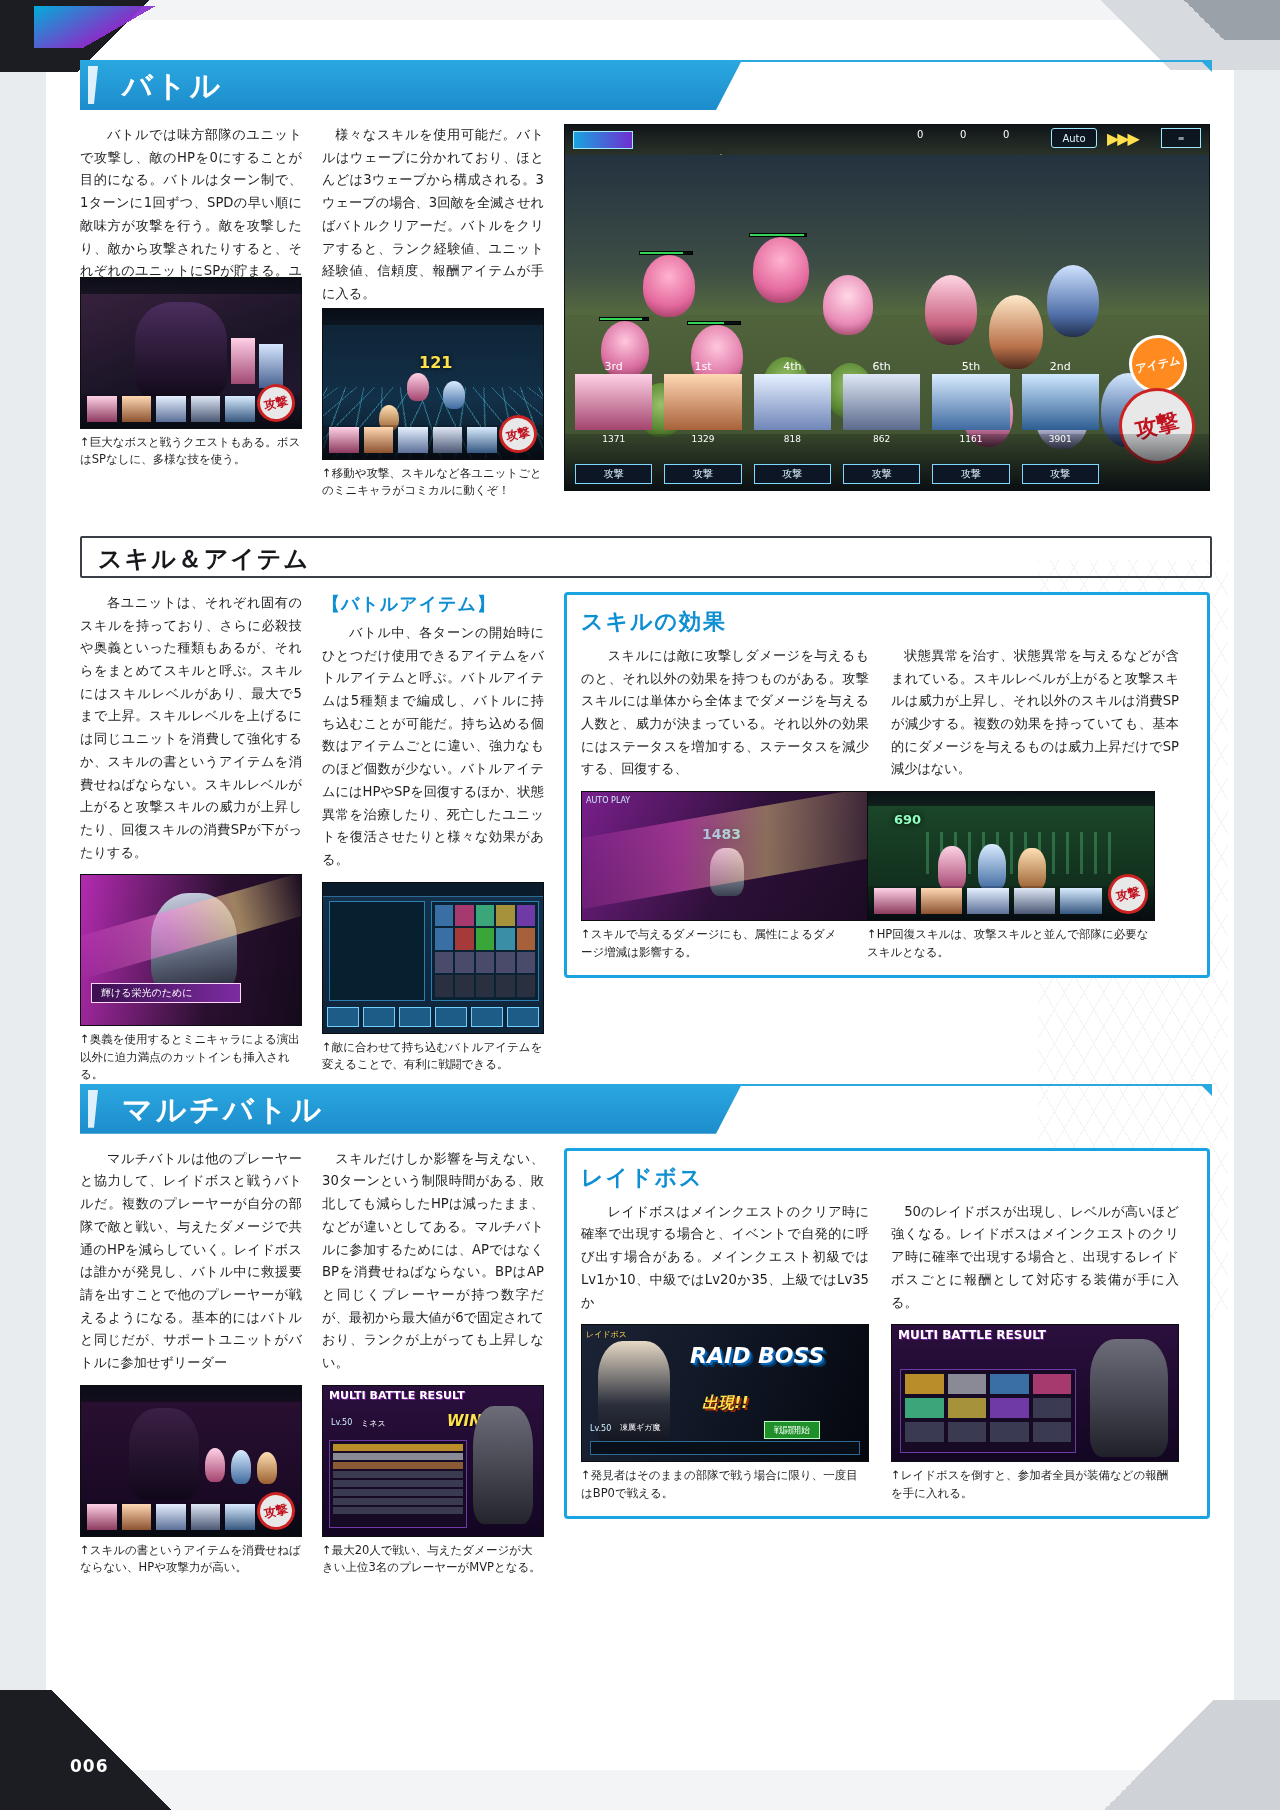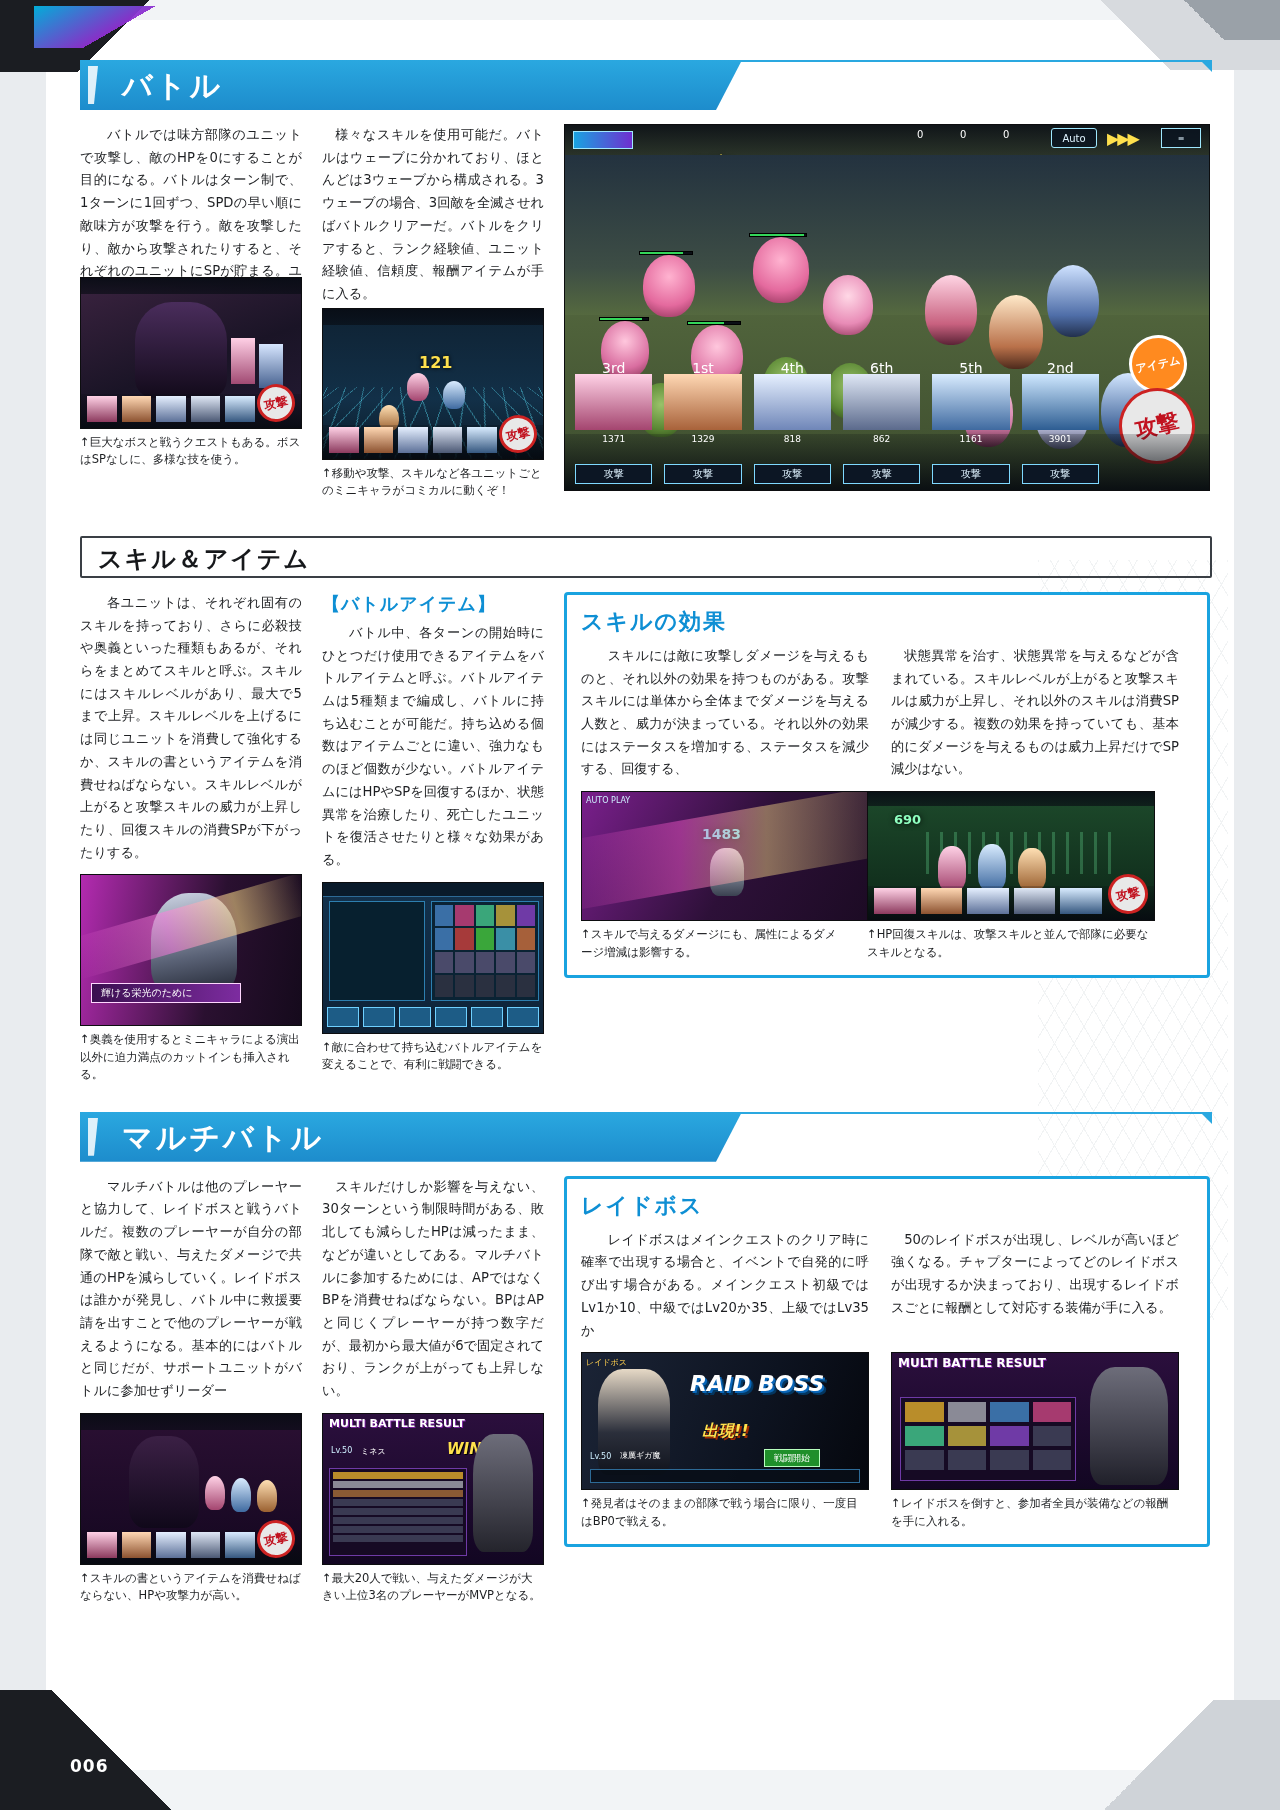--- a/index.html
+++ b/index.html
@@ -282,21 +282,21 @@
 
         <div class="hud-bot"></div>
         <div style="position:absolute; left:10px; bottom:60px; right:110px; height:56px; display:flex; gap:12px;">
           <div style="flex:1; background:linear-gradient(180deg,#ffd2e6,#a4456f);"></div>
           <div style="flex:1; background:linear-gradient(180deg,#ffd8b4,#a8623a);"></div>
           <div style="flex:1; background:linear-gradient(180deg,#e6f0ff,#6f86b8);"></div>
           <div style="flex:1; background:linear-gradient(180deg,#dfe7f5,#5b6a8c);"></div>
           <div style="flex:1; background:linear-gradient(180deg,#d9ecff,#3f6aa0);"></div>
           <div style="flex:1; background:linear-gradient(180deg,#cfe8ff,#2d5d92);"></div>
         </div>
-        <div style="position:absolute; left:10px; bottom:116px; right:110px; height:14px; display:flex; gap:12px; color:#fff; font-size:14px;">
+        <div style="position:absolute; left:10px; bottom:116px; right:110px; height:14px; display:flex; gap:12px; color:#fff; font-size:11px;">
           <div style="flex:1; text-align:center;">3rd</div>
           <div style="flex:1; text-align:center;">1st</div>
           <div style="flex:1; text-align:center;">4th</div>
           <div style="flex:1; text-align:center;">6th</div>
           <div style="flex:1; text-align:center;">5th</div>
           <div style="flex:1; text-align:center;">2nd</div>
         </div>
         <div style="position:absolute; left:10px; bottom:44px; right:110px; height:12px; display:flex; gap:12px; color:#fff; font-size:9px;">
           <div style="flex:1; text-align:center;">1371</div>
           <div style="flex:1; text-align:center;">1329</div>
@@ -458,21 +458,21 @@
               </div>
               <div class="stamp" style="right:6px; bottom:6px; width:40px; height:40px; font-size:12px;">攻撃</div>
             </div>
             <div class="cap">↑HP回復スキルは、攻撃スキルと並んで部隊に必要なスキルとなる。</div>
           </div>
         </div>
       </div>
     </div>
   </div>
 
-  <div class="sect-title" style="margin-top:28px;">
+  <div class="sect-title" style="">
     <div class="bar"></div>
     <div class="tail"></div>
     <h2>マルチバトル</h2>
   </div>
 
   <div style="display:flex; gap:20px;">
     <div style="width:222px;">
       <div class="col">
           <p>　マルチバトルは他のプレーヤーと協力して、レイドボスと戦うバトルだ。複数のプレーヤーが自分の部隊で敵と戦い、与えたダメージで共通のHPを減らしていく。レイドボスは誰かが発見し、バトル中に救援要請を出すことで他のプレーヤーが戦えるようになる。基本的にはバトルと同じだが、サポートユニットがバトルに参加せずリーダー</p>
         </div>
@@ -520,21 +520,21 @@
     </div>
 
     <div style="width:646px;">
       <div class="panel">
         <h4>レイドボス</h4>
         <div class="cols">
           <div class="col" style="width:288px;">
               <p>　レイドボスはメインクエストのクリア時に確率で出現する場合と、イベントで自発的に呼び出す場合がある。メインクエスト初級ではLv1か10、中級ではLv20か35、上級ではLv35か</p>
             </div>
           <div class="col" style="width:288px;">
-              <p>50のレイドボスが出現し、レベルが高いほど強くなる。チャプターによってどのレイドボスが出現するか決まっており、出現するレイドボスごとに報酬として対応する装備が手に入る。</p>
+              <p>50のレイドボスが出現し、レベルが高いほど強くなる。レイドボスはメインクエストのクリア時に確率で出現する場合と、出現するレイドボスごとに報酬として対応する装備が手に入る。</p>
             </div>
         </div>
         <div style="display:flex; gap:22px; margin-top:10px;">
           <div style="width:288px;">
             <div class="shot s-raid" style="width:288px; height:138px;">
               <div style="position:absolute; left:4px; top:4px; color:#ffcf4d; font-size:8px;">レイドボス</div>
               <div style="position:absolute; left:16px; top:16px; width:72px; height:106px; background:linear-gradient(180deg,#e6d9c6,#2b2f3b 60%,#10131c); border-radius:34% 34% 14% 14%;"></div>
               <div style="position:absolute; left:108px; top:20px; color:#fff; font-size:22px; font-weight:bold; font-style:italic; line-height:.96; text-shadow:2px 2px 0 #0a66b8, 4px 4px 0 #04365f;">RAID BOSS</div>
               <div style="position:absolute; left:120px; top:68px; color:#ffe14d; font-size:16px; font-weight:bold; font-style:italic; text-shadow:2px 2px 0 #a02a00;">出現!!</div>
               <div style="position:absolute; left:8px; bottom:28px; color:#cfefff; font-size:8px;">Lv.50</div>

